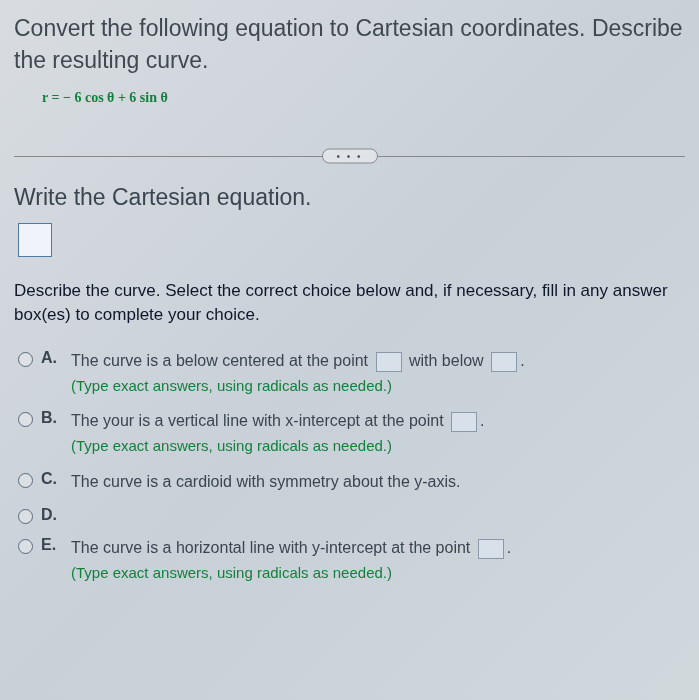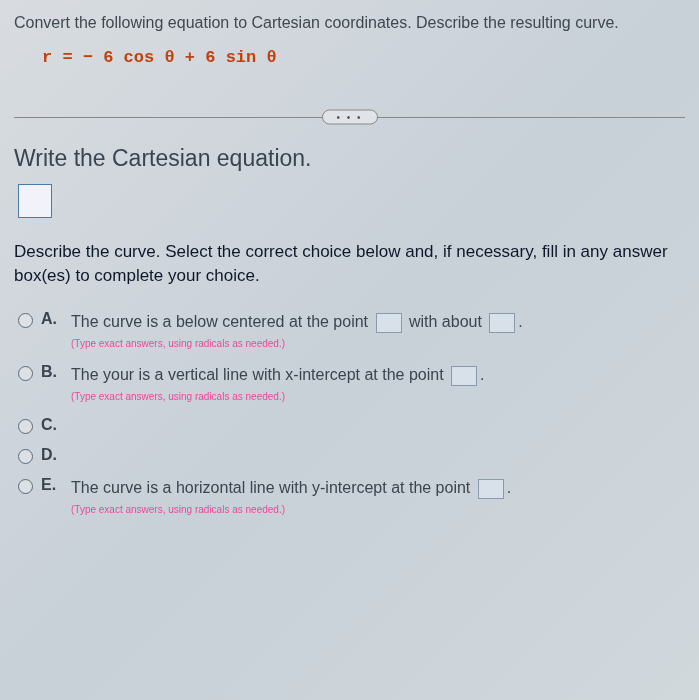--- a/index.html
+++ b/index.html
@@ -10,32 +10,32 @@
     body {
       font-family: Arial, sans-serif;
       background: linear-gradient(135deg, #d8dce0 0%, #c8d0d8 50%, #d0d8dc 100%);
       width: 699px;
       height: 700px;
       padding: 12px 14px;
       color: #3a4550;
       position: relative;
     }
     .question-text {
-      font-size: 16px;
+      font-size: 23px;
       line-height: 1.4;
       margin-bottom: 14px;
       color: #404850;
     }
     .equation {
-      font-size: 17px;
+      font-size: 14px;
       font-weight: bold;
       margin-left: 28px;
       margin-bottom: 30px;
-      color: #c2410c;
-      font-family: Liberation Mono, monospace;
+      color: #15803d;
+      font-family: Liberation Serif, serif;
     }
     .divider-section {
       position: relative;
       height: 40px;
       margin-bottom: 8px;
     }
     .divider-line {
       position: absolute;
       top: 50%;
       left: 0;
@@ -107,22 +107,22 @@
     .inline-box {
       display: inline-block;
       width: 26px;
       height: 20px;
       background: #d8e0ea;
       border: 1px solid #8a9aaa;
       vertical-align: middle;
       margin: 0 3px;
     }
     .hint {
-      font-size: 10px;
-      color: #ec4899;
+      font-size: 15px;
+      color: #15803d;
       margin-top: 2px;
     }
   </style>
 </head>
 <body>
 
 <div class="question-text">Convert the following equation to Cartesian coordinates. Describe the resulting curve.</div>
 
 <div class="equation">r = − 6 cos θ + 6 sin θ</div>
 
@@ -136,39 +136,42 @@
 <div class="answer-box"></div>
 
 <div class="choice-instruction">Describe the curve. Select the correct choice below and, if necessary, fill in any answer box(es) to complete your choice.</div>
 
 <div class="choice-row">
   <div class="radio"></div>
   <div class="choice-letter">A.</div>
   <div class="choice-content">
     <span class="choice-text">The curve is a below centered at the point</span>
     <span class="inline-box"></span>
-    <span class="choice-text">with about</span>
+    <span class="choice-text">with below</span>
     <span class="inline-box"></span><span class="choice-text">.</span>
     <div class="hint">(Type exact answers, using radicals as needed.)</div>
   </div>
 </div>
 
 <div class="choice-row">
   <div class="radio"></div>
   <div class="choice-letter">B.</div>
   <div class="choice-content">
     <span class="choice-text">The your is a vertical line with x-intercept at the point</span>
     <span class="inline-box"></span><span class="choice-text">.</span>
     <div class="hint">(Type exact answers, using radicals as needed.)</div>
   </div>
 </div>
 
 <div class="choice-row">
   <div class="radio"></div>
   <div class="choice-letter">C.</div>
+  <div class="choice-content">
+    <span class="choice-text">The curve is a cardioid with symmetry about the y-axis.</span>
+  </div>
 </div>
 
 <div class="choice-row">
   <div class="radio"></div>
   <div class="choice-letter">D.</div>
 </div>
 
 <div class="choice-row">
   <div class="radio"></div>
   <div class="choice-letter">E.</div>

